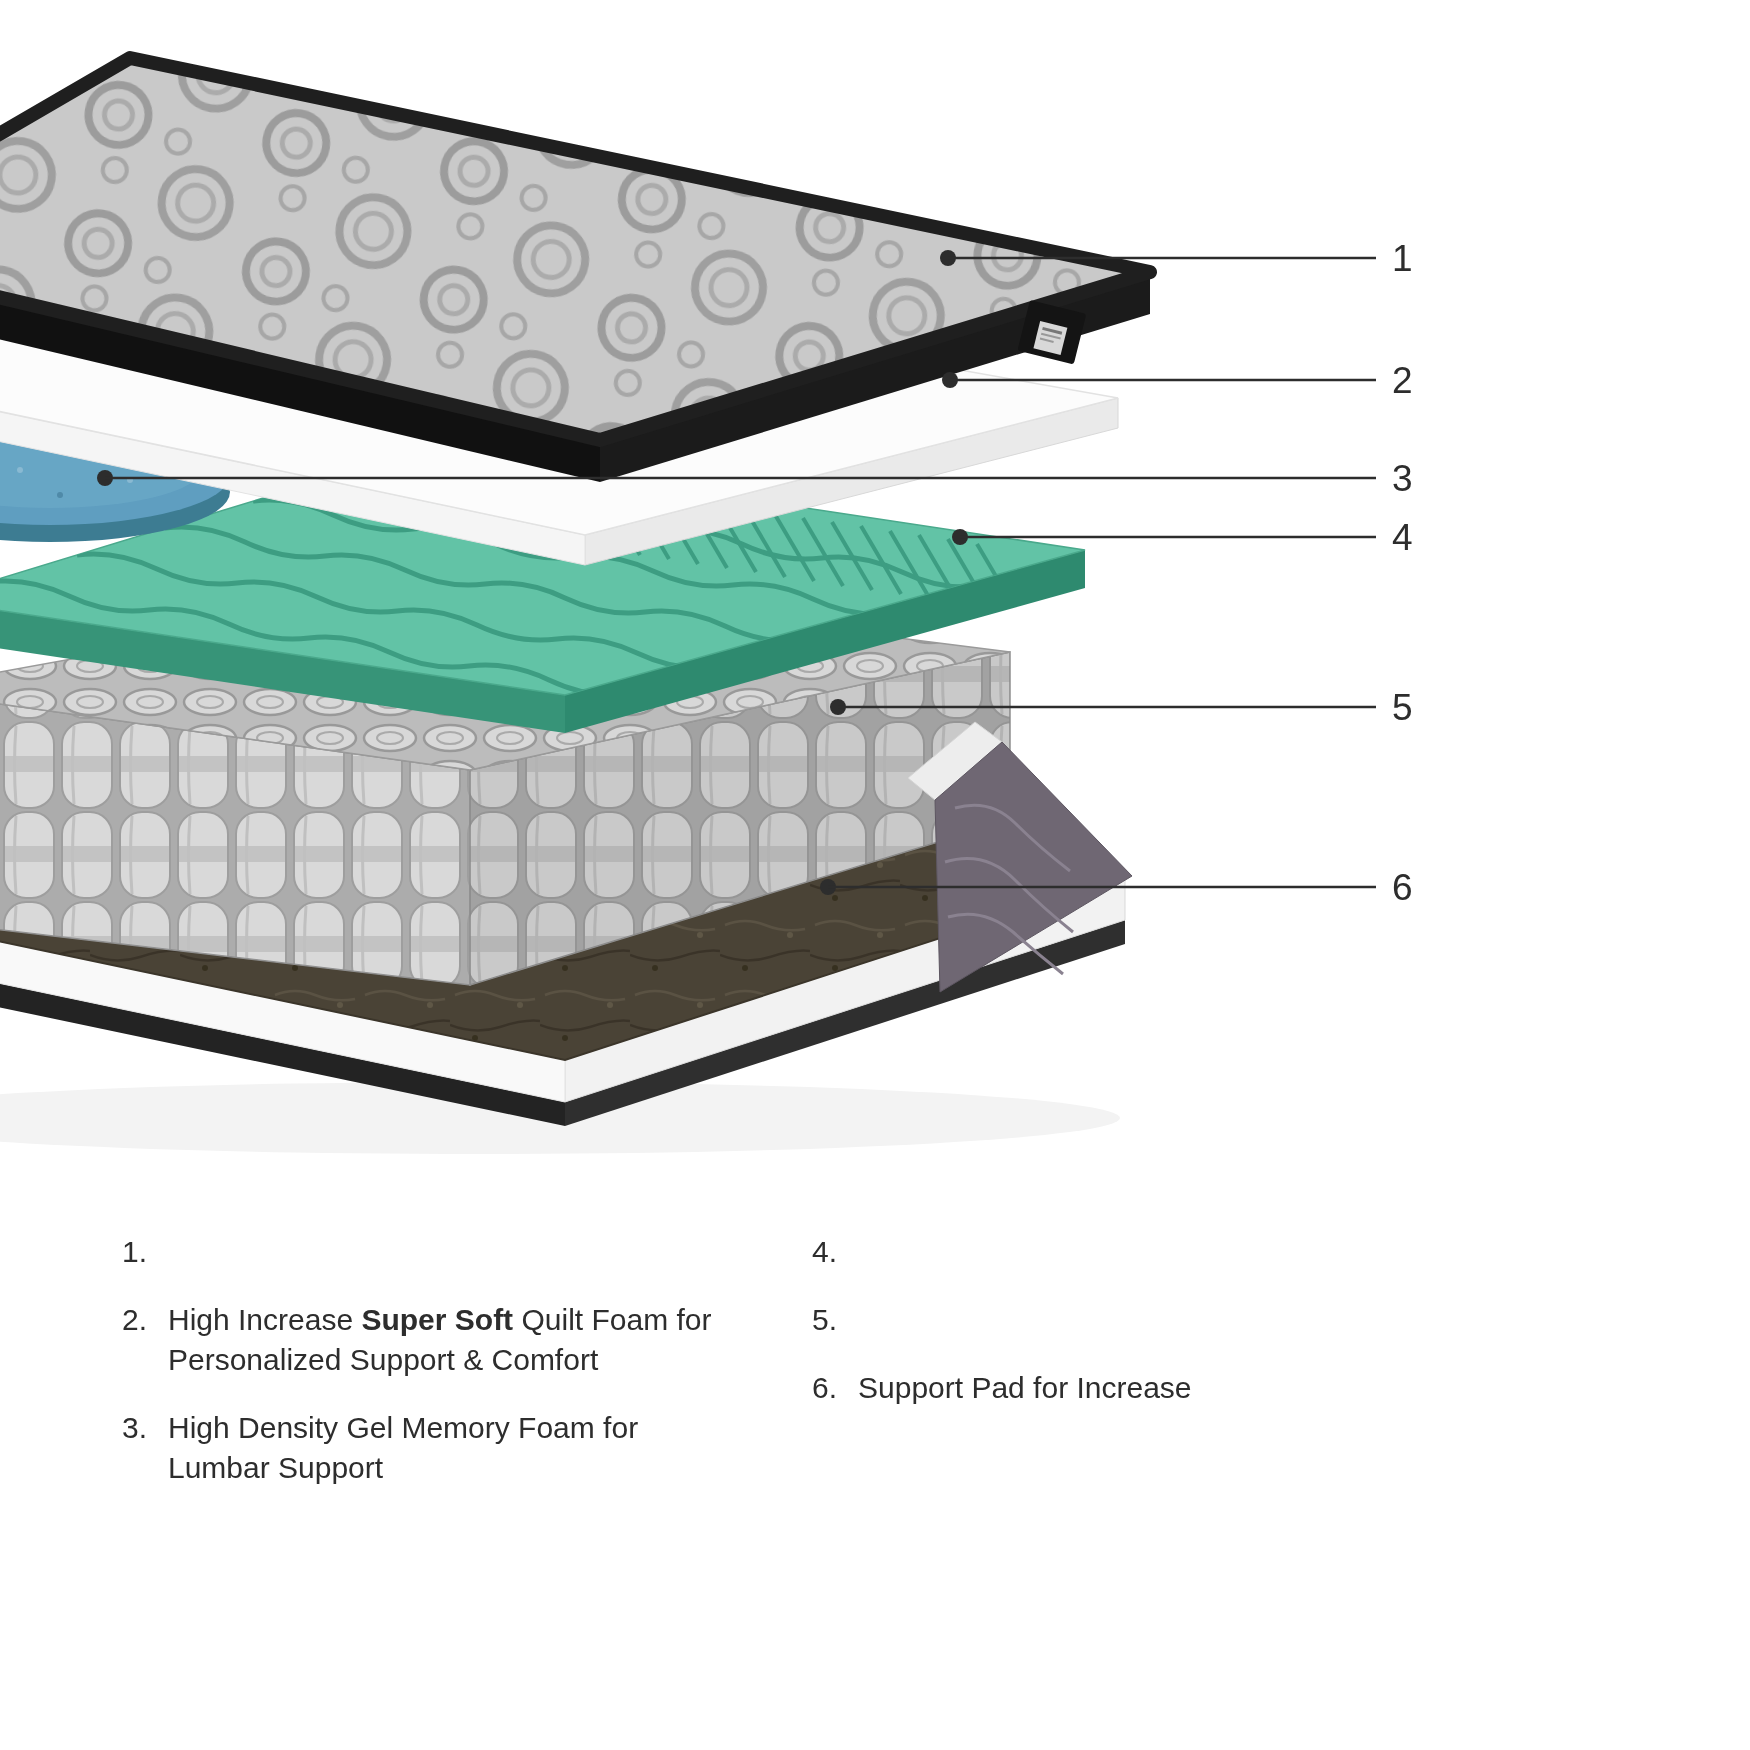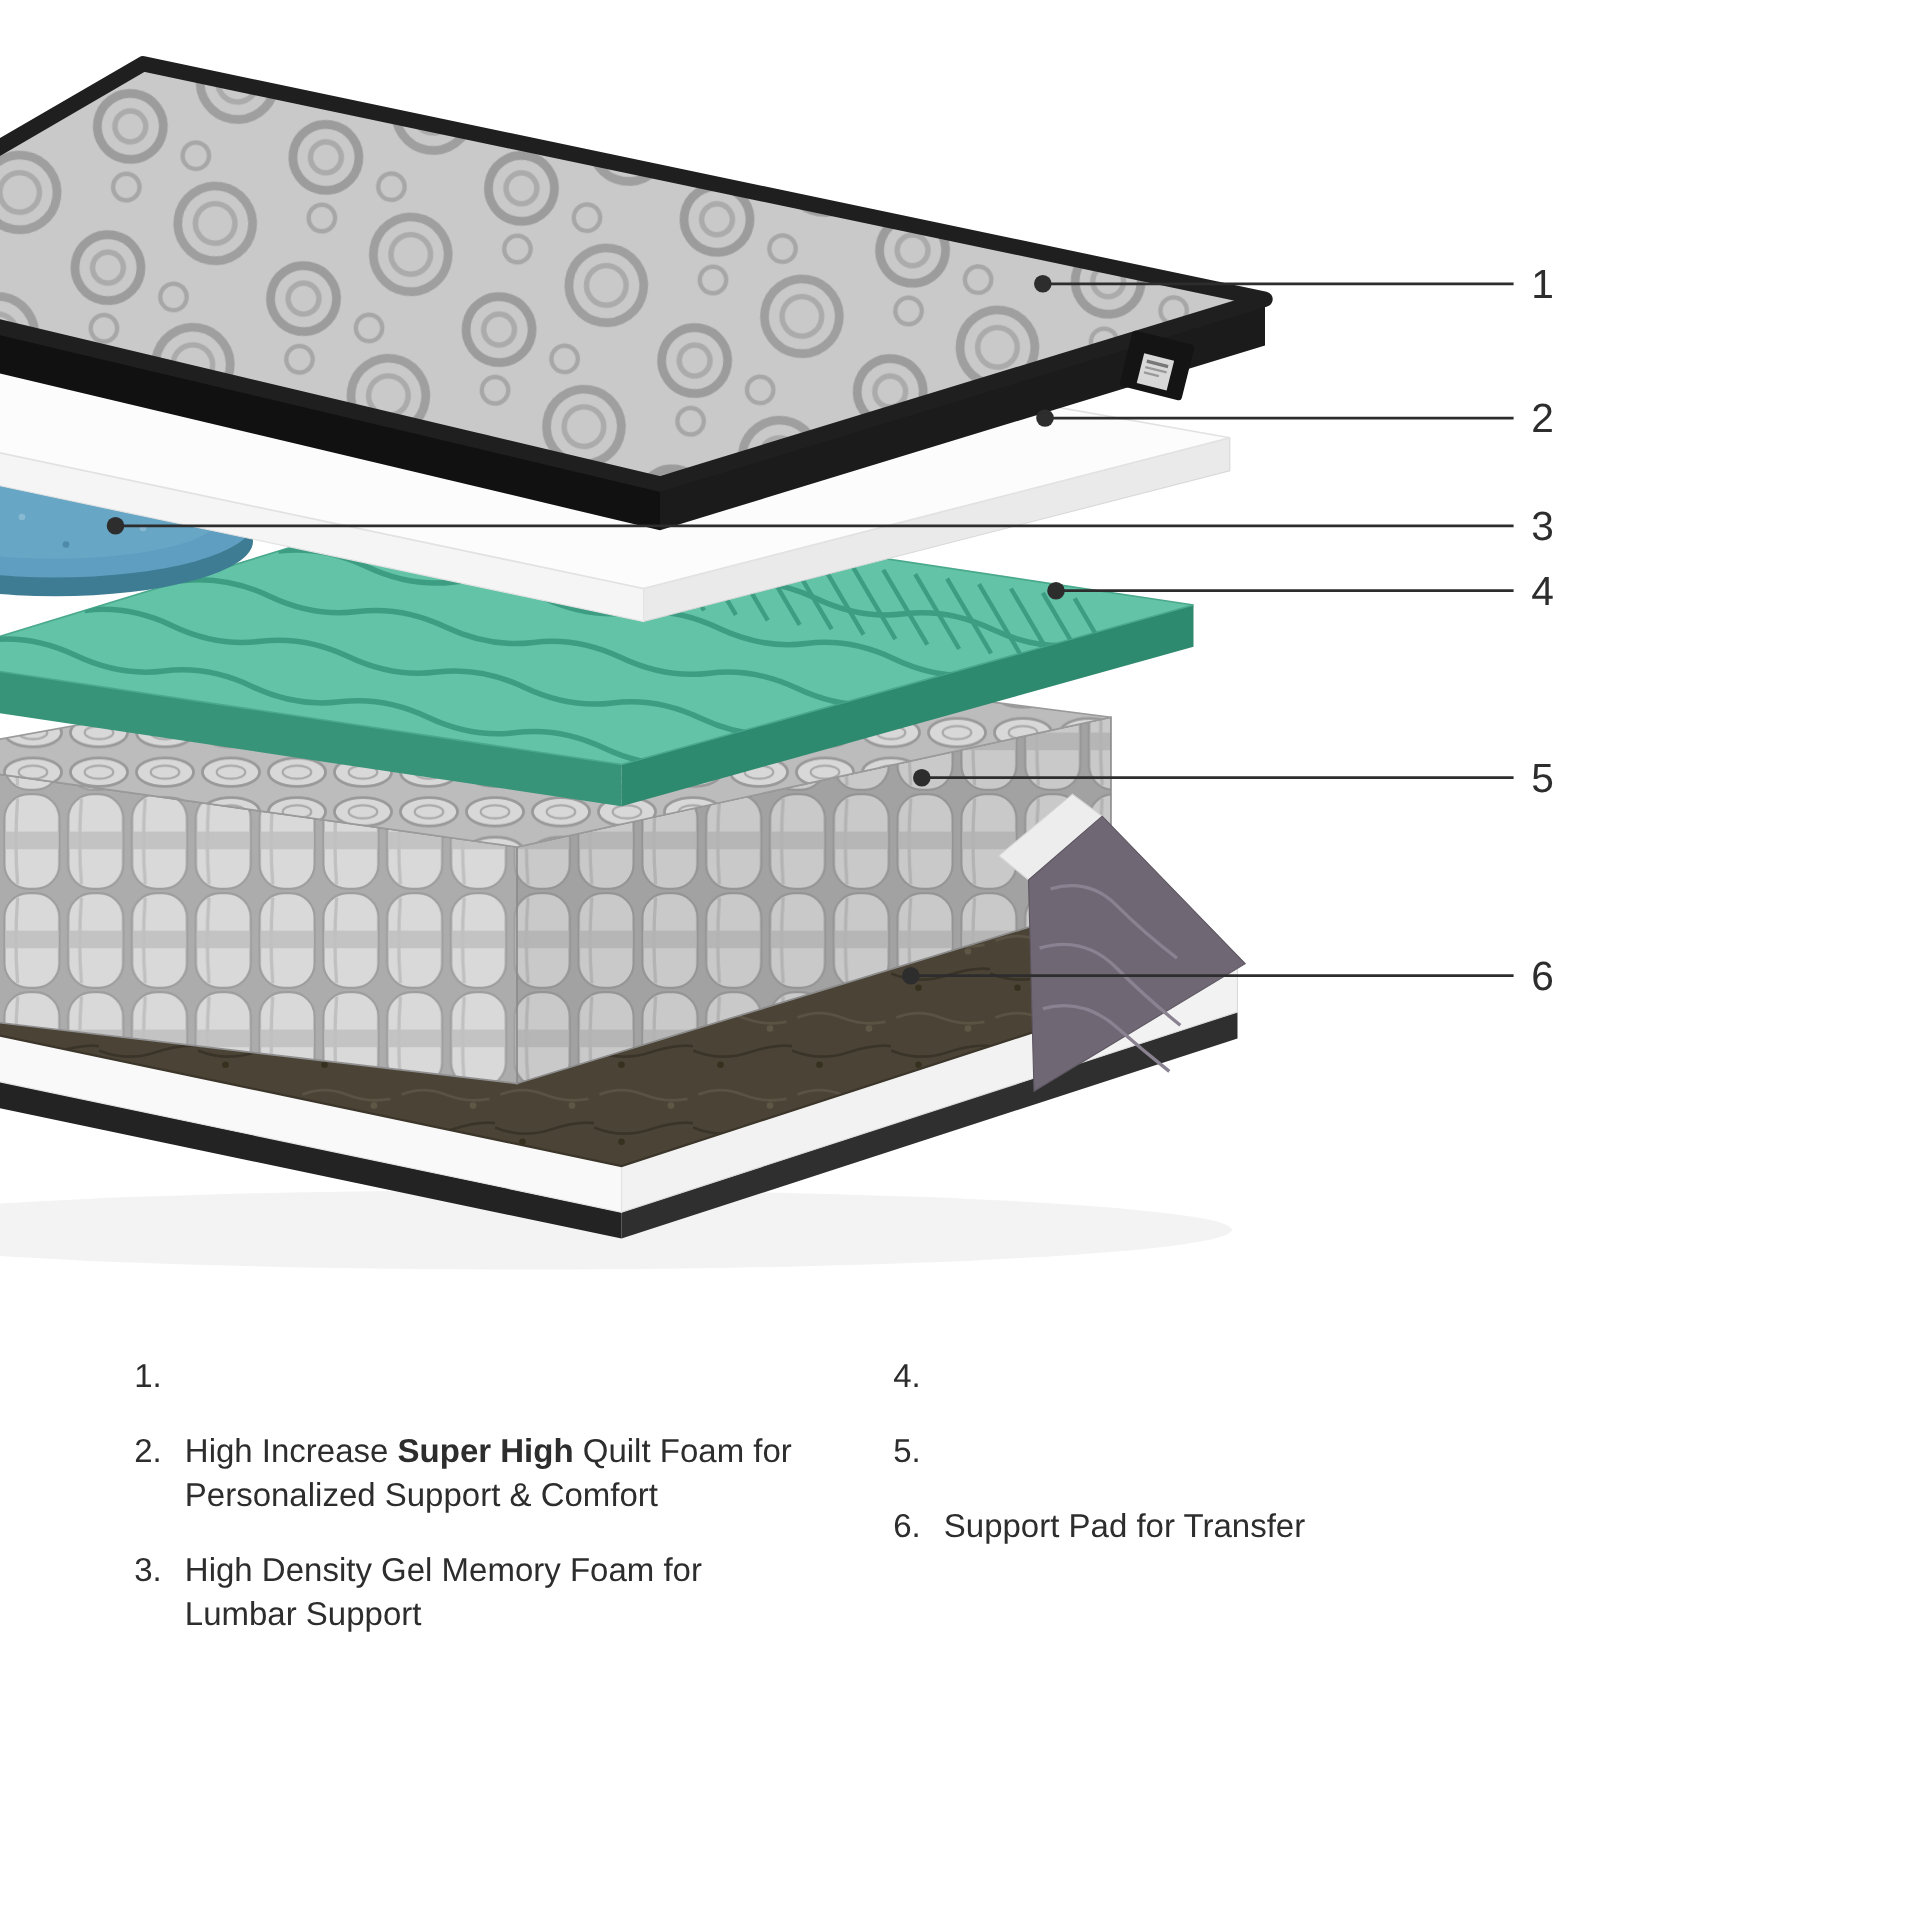--- a/index.html
+++ b/index.html
@@ -182,36 +182,36 @@
     </g>
   </svg>
 
   <div class="legend">
     <div class="legend-col left">
       <div class="legend-item">
         <span class="num">1.</span>
       </div>
       <div class="legend-item">
         <span class="num">2.</span>
-        <span class="txt"><span>High Increase </span><b>Super High</b><span> Quilt Foam for
+        <span class="txt"><span>High Increase </span><b>Super Soft</b><span> Quilt Foam for
 Personalized Support &amp; Comfort</span></span>
       </div>
       <div class="legend-item">
         <span class="num">3.</span>
         <span class="txt">High Density Gel Memory Foam for
 Lumbar Support</span>
       </div>
     </div>
     <div class="legend-col right">
       <div class="legend-item">
         <span class="num">4.</span>
       </div>
       <div class="legend-item">
         <span class="num">5.</span>
       </div>
       <div class="legend-item">
         <span class="num">6.</span>
-        <span class="txt">Support Pad for Transfer</span>
+        <span class="txt">Support Pad for Increase</span>
       </div>
     </div>
   </div>
 
 </div>
 
 </body></html>

